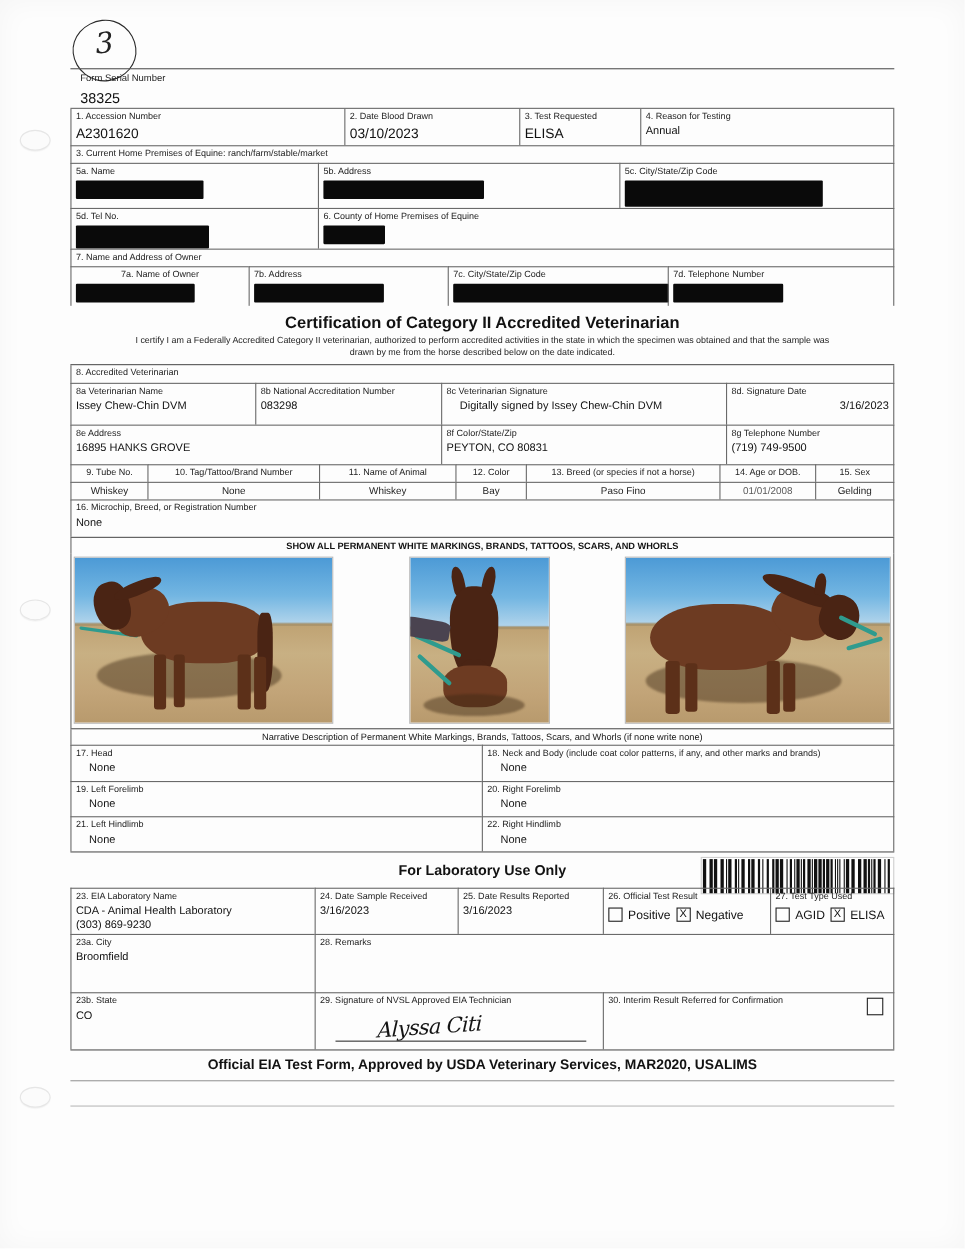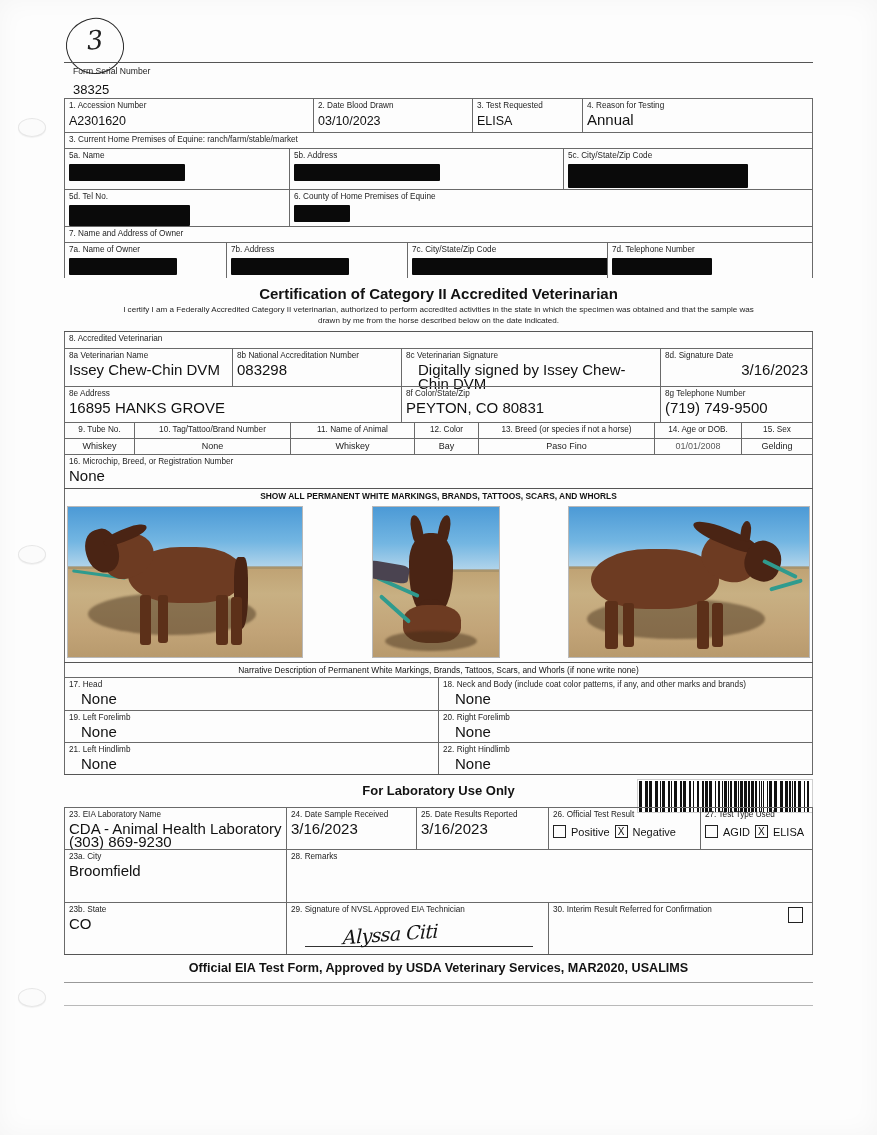--- a/index.html
+++ b/index.html
@@ -91,21 +91,21 @@
     line-height: 10px;
     color: #232323;
     white-space: nowrap;
   }
   .val {
     font-size: 12.5px;
     line-height: 16px;
     color: #111;
     padding-top: 2px;
   }
-  .val.sm { font-size: 15px; line-height: 14px; }
+  .val.sm { font-size: 10px; line-height: 14px; }
   .val.r  { text-align: right; }
   .val.indent { padding-left: 12px; }
 
   
   #title-block { display: flex; border-bottom: 1px solid #6a6a6a; }
   #title-main {
     flex: 1 1 auto;
     text-align: center;
     padding: 5px 0 6px 0;
     border-right: 1px solid #6a6a6a;
@@ -329,21 +329,21 @@
       </div>
     </div>
 
     <div class="row">
       <div class="cell" style="width:749px;">
         <div class="lbl">7. Name and Address of Owner</div>
       </div>
     </div>
 
     <div class="row">
-      <div class="cell" style="width:162px; height:36px;">
+      <div class="cell" style="width:162px; height:36px;text-align:center;">
         <div class="lbl">7a. Name of Owner</div>
         <div class="redact" style="width:108px;"></div>
       </div>
       <div class="cell" style="width:181px; height:36px;">
         <div class="lbl">7b. Address</div>
         <div class="redact" style="width:118px;"></div>
       </div>
       <div class="cell" style="width:200px; height:36px;">
         <div class="lbl">7c. City/State/Zip Code</div>
         <div class="redact" style="width:196px;"></div>

